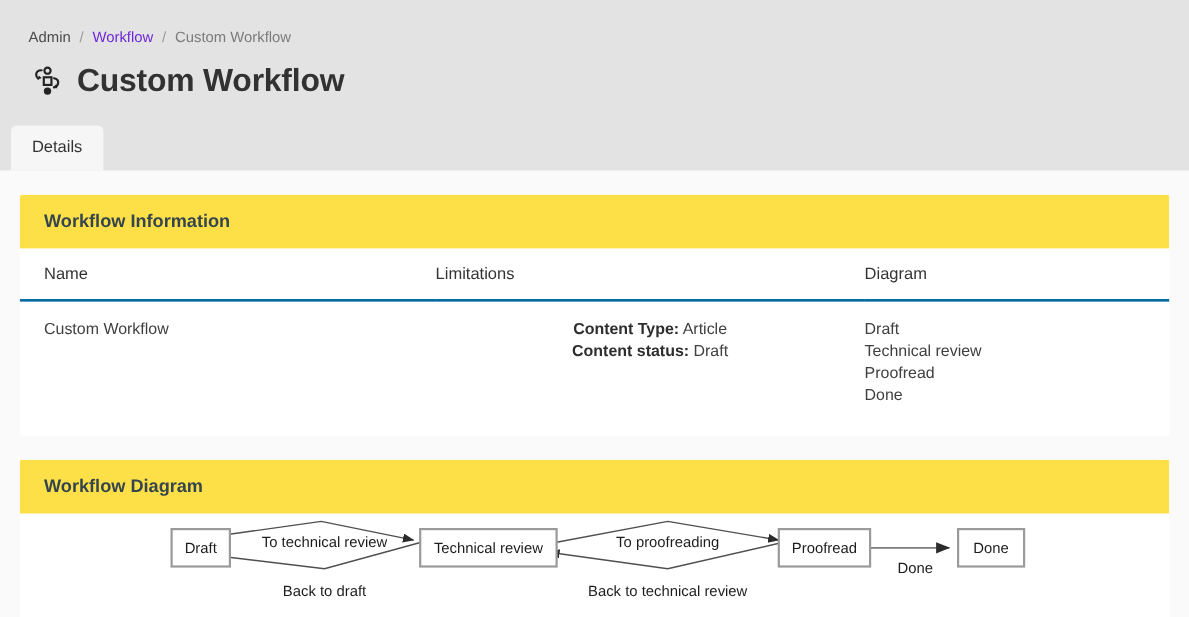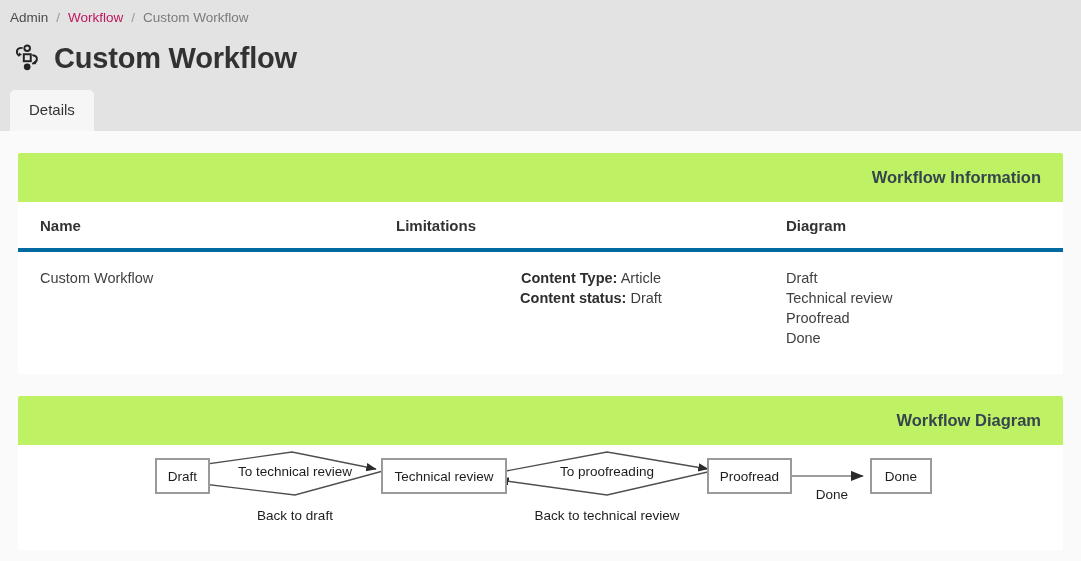--- a/index.html
+++ b/index.html
@@ -12,39 +12,39 @@
     overflow: hidden;
     background: #fafafa;
     font-family: "Liberation Sans", sans-serif;
     color: #3a3a3a;
     -webkit-font-smoothing: antialiased;
   }
 
   
   .top-area {
     background: #e4e3e3;
-    padding: 0;
+    padding: 16px;
     position: relative;
-    height: 131px;
+    height: 155px;
     box-sizing: border-box;
   }
 
   .breadcrumb {
     padding: 9px 0 0 10px;
     font-size: 13.5px;
     line-height: 18px;
     color: #4c4c4c;
     display: flex;
     align-items: center;
     gap: 6px;
     white-space: nowrap;
   }
   .breadcrumb .crumb { color: #4a4a4a; }
   .breadcrumb .crumb-link {
-    color: #be185d;
+    color: #6d28d9;
     cursor: pointer;
   }
   .breadcrumb .crumb-current { color: #7b7b7b; }
   .breadcrumb .sep {
     color: #9a9a9a;
     padding: 0 2px;
   }
 
   .page-title-row {
     display: flex;
@@ -93,43 +93,42 @@
   .main {
     padding: 0;
   }
   .panel {
     margin: 22px 18px 0 18px;
     background: #ffffff;
     border-radius: 2px 2px 0 0;
     overflow: hidden;
   }
   .panel-header {
-    background: #bef264;
+    background: #fde047;
     padding: 13px 22px 14px 22px;
     font-size: 16.5px;
     font-weight: bold;
     color: #35454d;
     line-height: 22px;
-    text-align: right;
   }
 
   
   .info-table {
     width: 100%;
     border-collapse: collapse;
     background: #ffffff;
     table-layout: fixed;
   }
   .info-table th {
     text-align: left;
     font-size: 15px;
-    font-weight: bold;
+    font-weight: normal;
     color: #333333;
     padding: 15px 0 14px 0;
-    border-bottom: 4px solid #0369a1;
+    border-bottom: 2px solid #0369a1;
   }
   .info-table td {
     vertical-align: top;
     font-size: 14.5px;
     color: #3f3f3f;
     padding: 16px 0 26px 0;
     line-height: 20px;
   }
   .col-name { width: 356px; padding-left: 22px !important; }
   .col-limits { width: 390px; }

